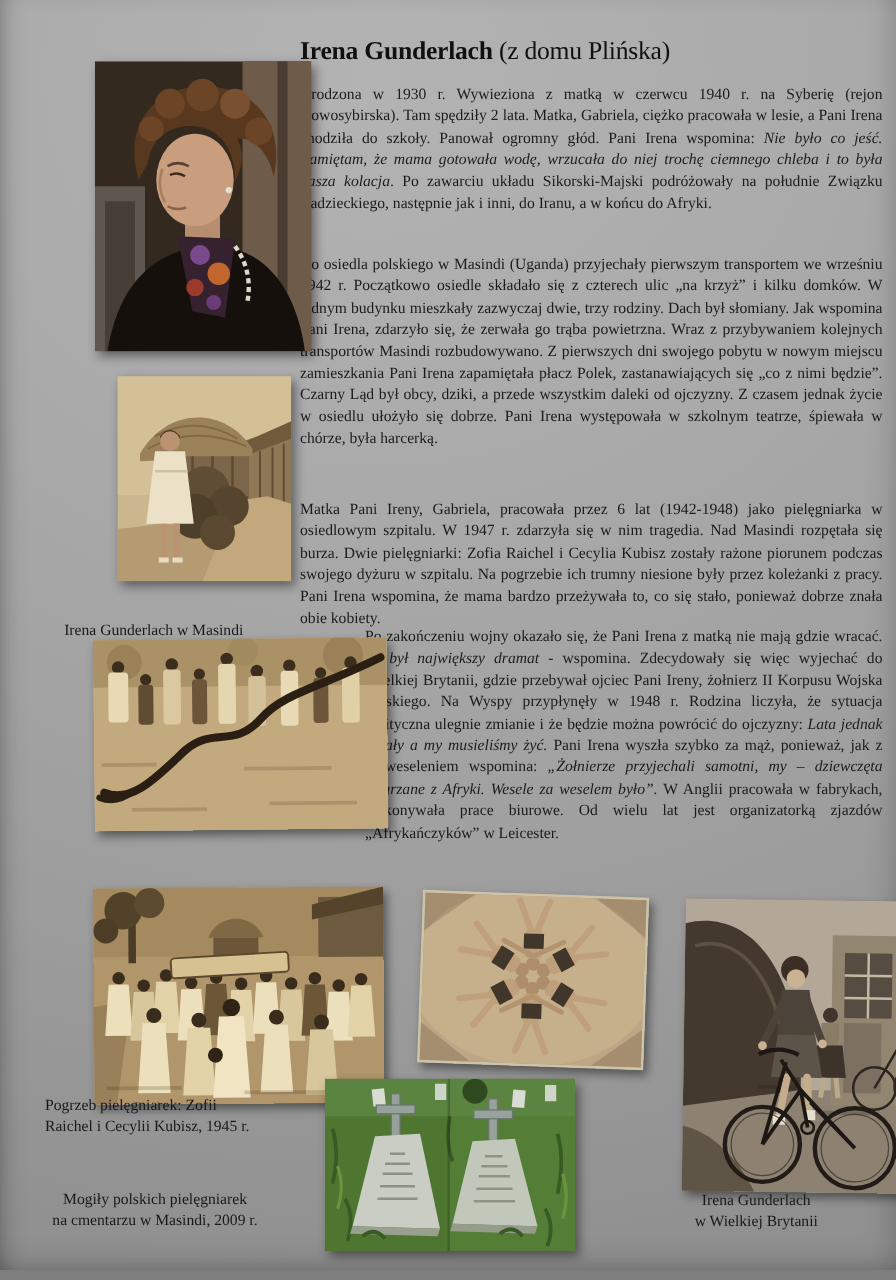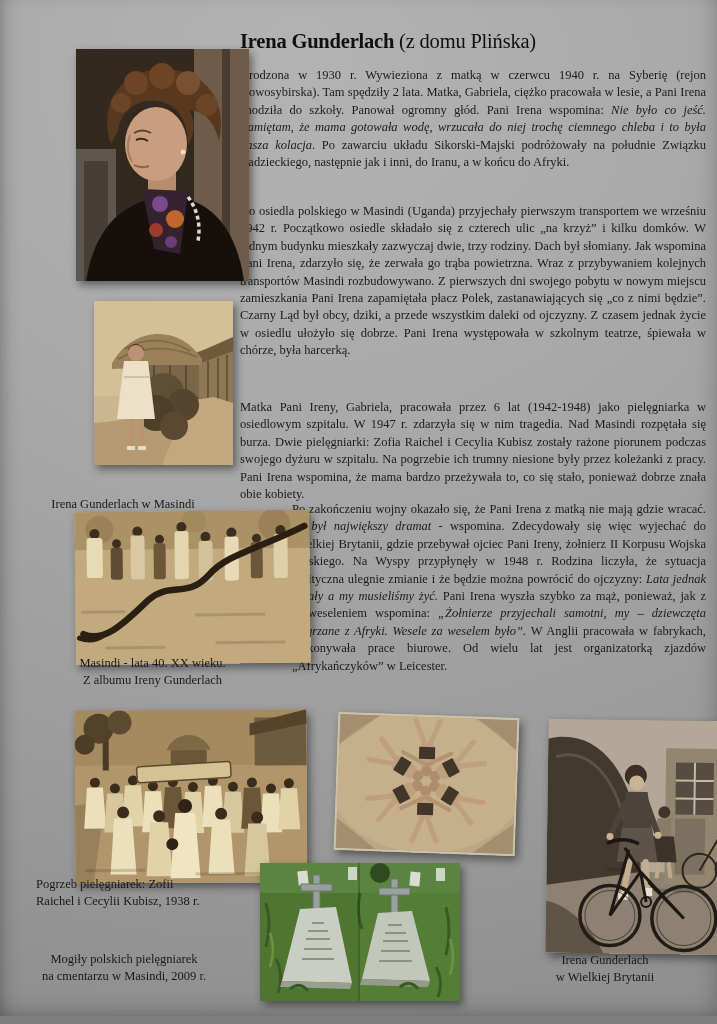--- a/index.html
+++ b/index.html
@@ -357,22 +357,20 @@
       <circle cx="64" cy="196" r="25" fill="none" stroke="#211c17" stroke-width="1" opacity="0.6"></circle>
       <circle cx="138" cy="198" r="32" fill="none" stroke="#211c17" stroke-width="3.5"></circle>
       <circle cx="138" cy="198" r="27" fill="none" stroke="#211c17" stroke-width="1" opacity="0.6"></circle>
       <path d="M64,196 L94,152 L138,198 M94,152 L78,128 M64,196 L82,130 M102,162 L138,198 M94,152 L100,182" stroke="#1d1813" stroke-width="3" fill="none"></path>
       <circle cx="100" cy="182" r="5" fill="none" stroke="#1d1813" stroke-width="2"></circle>
       <path d="M60,124 Q76,116 92,124" stroke="#1d1813" stroke-width="3.5" fill="none"></path>
     </svg>
   </figure>
 
   <div class="caption c1">Irena Gunderlach w Masindi</div>
-  <div class="caption c2">Masindi - lata 40. XX wieku.
-Z albumu Ireny Gunderlach</div>
   <div class="caption c3">Pogrzeb pielęgniarek: Zofii
-Raichel i Cecylii Kubisz, 1938 r.</div>
+Raichel i Cecylii Kubisz, 1945 r.</div>
   <div class="caption c4">Mogiły polskich pielęgniarek
 na cmentarzu w Masindi, 2009 r.</div>
   <div class="caption c5">Irena Gunderlach
 w Wielkiej Brytanii</div>
 
 </main>
 
 </body></html>

